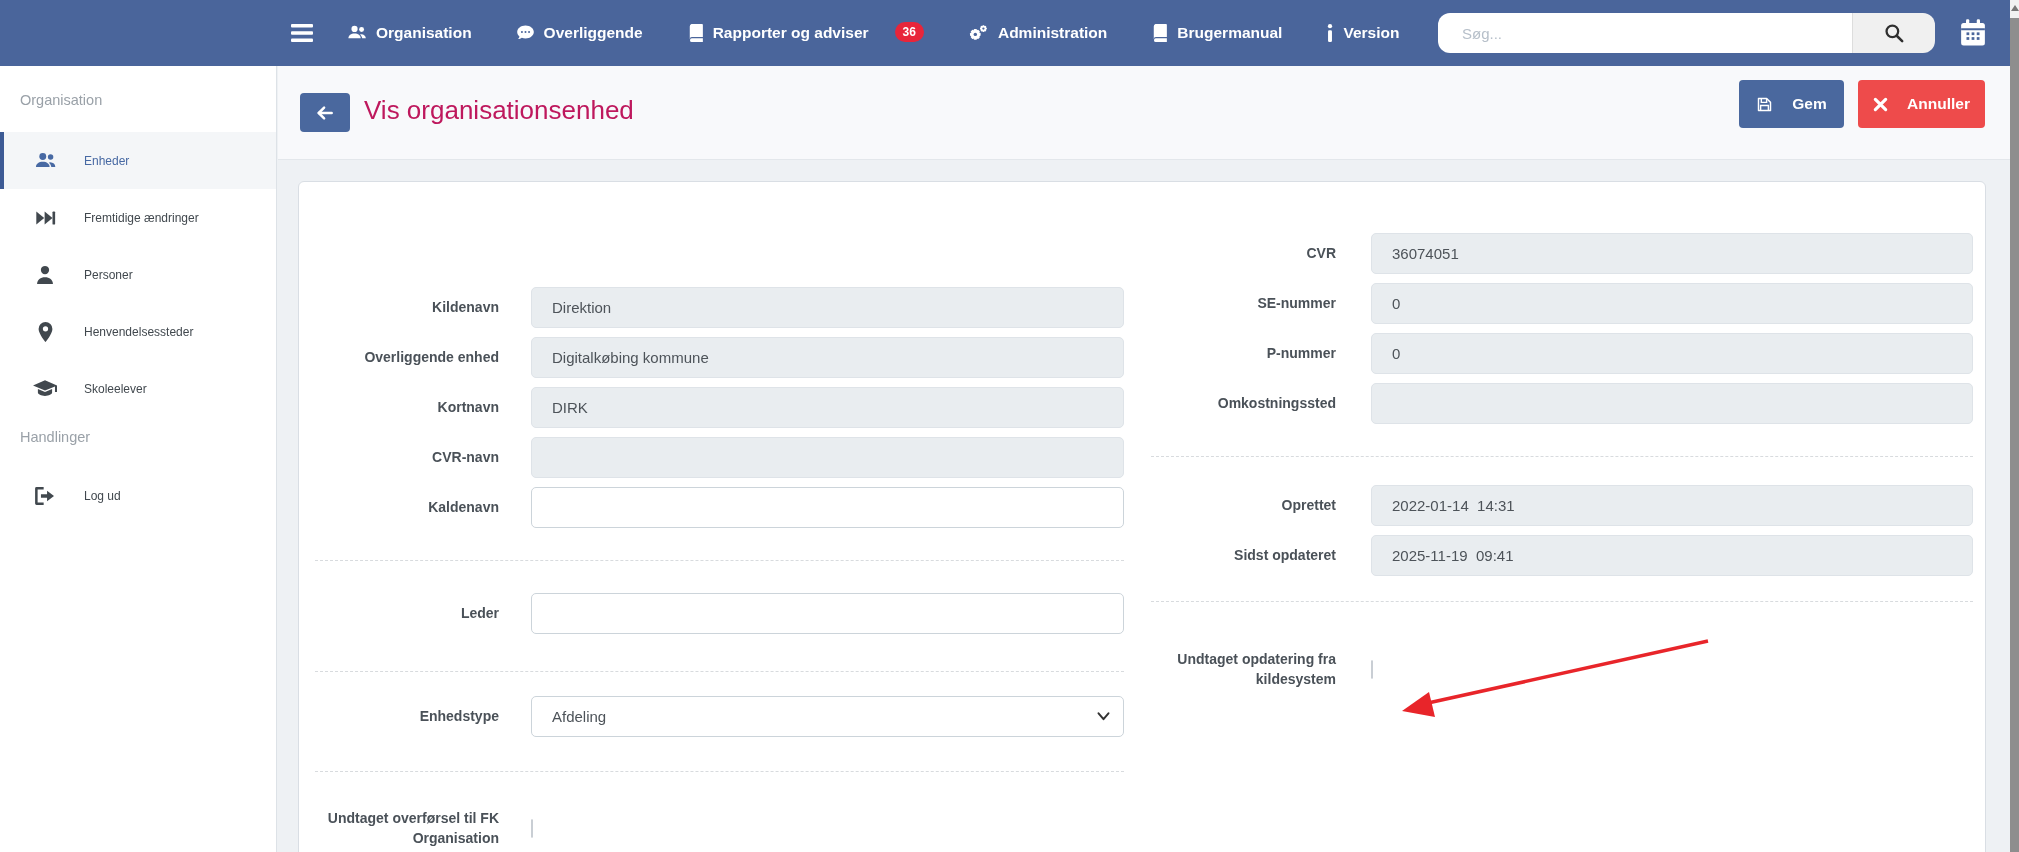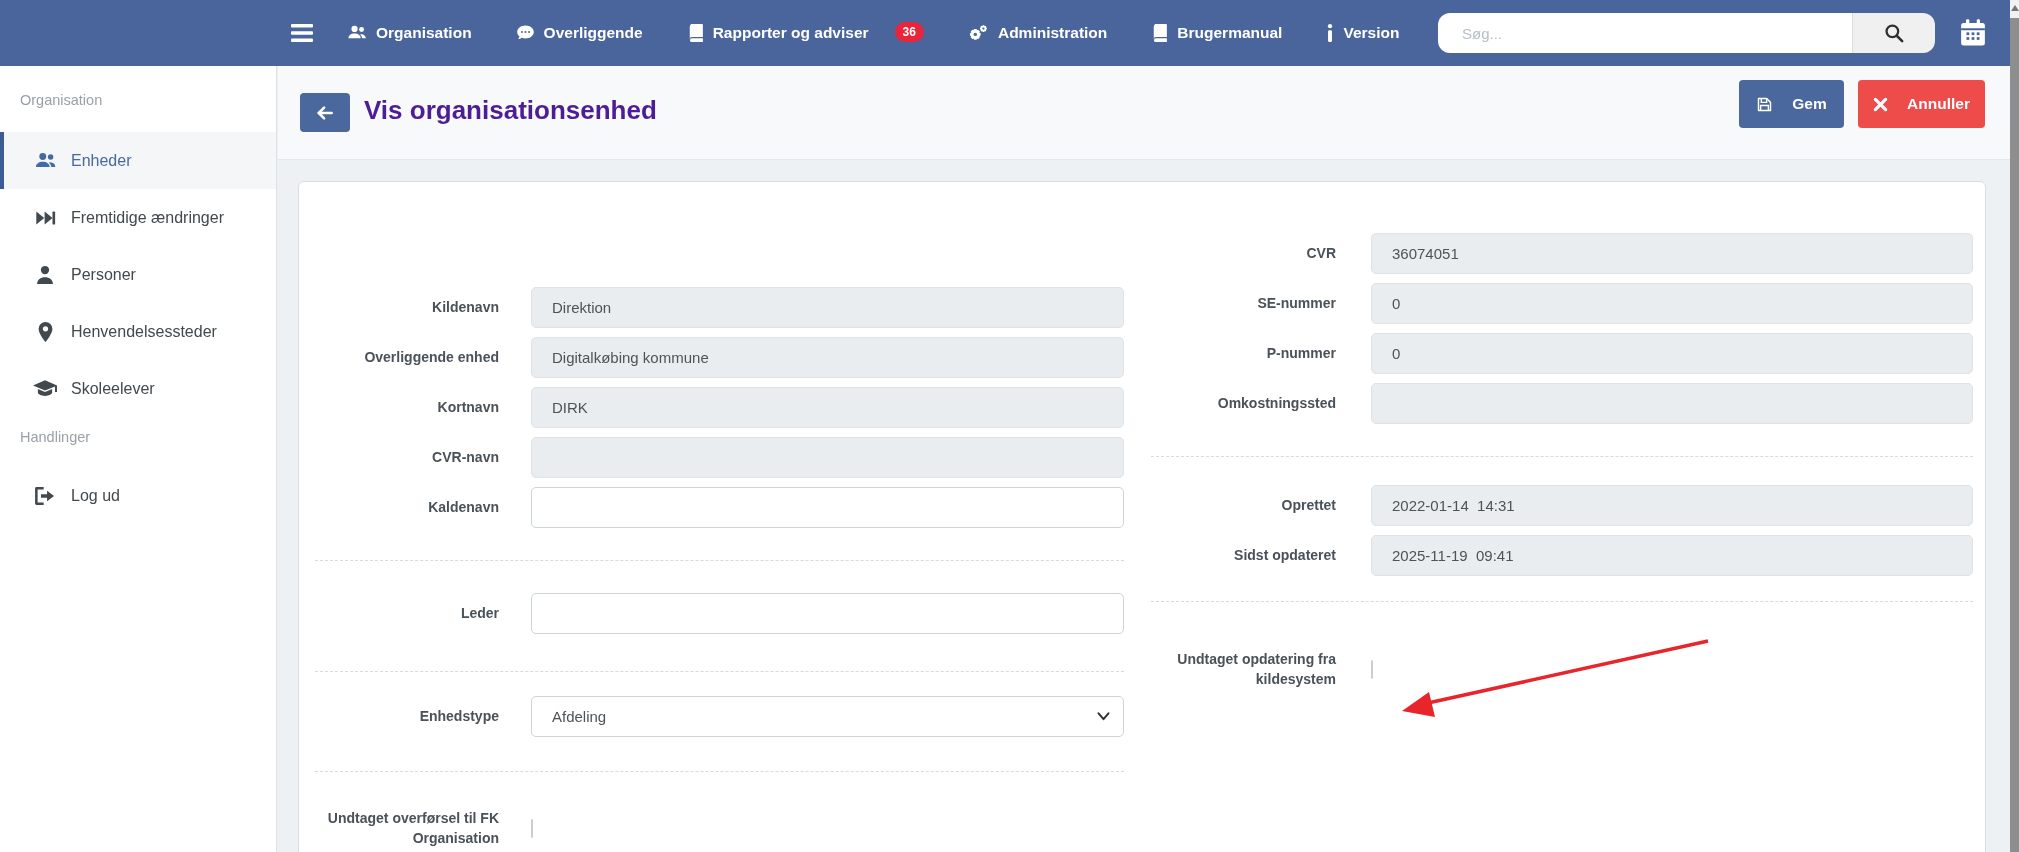--- a/index.html
+++ b/index.html
@@ -19,28 +19,28 @@
   .nav-search { position:absolute; left:1438px; top:13px; width:497px; height:40px; display:flex; border-radius:12px; overflow:hidden; }
   .nav-search input { flex:1; border:none; outline:none; padding:0 24px; font-size:15px; color:#555; font-family:inherit; background:#fff; }
   .nav-search input::placeholder { color:#b6bfc9; }
   .nav-search .search-btn { width:83px; background:#f0f0f0; border:none; border-left:1px solid #ddd; display:flex; align-items:center; justify-content:center; cursor:pointer; color:#2f2f2f; }
   .nav-cal { position:absolute; left:1958px; top:18px; color:#fff; cursor:pointer; }
 
   
   .sidebar { position:absolute; left:0; top:66px; width:277px; height:786px; background:#fff; border-right:1px solid #dde2e7; }
   .side-heading { margin:26px 0 20px 20px; height:20px; color:#9aa1a8; font-size:14.5px; }
   .side-heading.second { margin:12px 0 18px 20px; }
-  .side-item { height:57px; display:flex; align-items:center; gap:14px; padding-left:33px; color:#41484e; font-size:16px; cursor:pointer; }
+  .side-item { height:57px; display:flex; align-items:center; gap:27px; padding-left:33px; color:#41484e; font-size:12px; cursor:pointer; }
   .side-item .sicon { width:24px; display:flex; justify-content:center; }
   .side-item.active { background:#f4f6f8; border-left:4px solid #3d5b95; padding-left:29px; color:#4769a3; }
 
   
   .pageheader { position:absolute; left:278px; top:66px; width:1732px; height:94px; background:#f8f9fb; border-bottom:1px solid #e3e7eb; }
   .back-btn { position:absolute; left:22px; top:27px; width:50px; height:39px; background:#4a689e; border:none; border-radius:4px; color:#fff; display:flex; align-items:center; justify-content:center; cursor:pointer; }
-  .page-title { position:absolute; left:86px; top:29px; font-size:26px; color:#4c1d95; font-weight:bold; }
+  .page-title { position:absolute; left:86px; top:29px; font-size:26px; color:#be185d; font-weight:normal; }
   .hbtn { position:absolute; top:14px; height:48px; border:none; border-radius:4px; color:#fff; font-weight:bold; font-size:15.5px; font-family:inherit; display:flex; align-items:center; justify-content:center; gap:19px; cursor:pointer; }
   .btn-save { left:1461px; width:105px; background:#4a689e; }
   .btn-cancel { left:1580px; width:127px; background:#ee4b4b;text-align:right; }
 
   
   .card { position:absolute; left:298px; top:181px; width:1688px; height:700px; background:#fff; border:1px solid #d9dee4; border-radius:6px; }
   .col-left  { position:absolute; left:16px;  top:16px; width:809px;margin-top:38px; }
   .col-right { position:absolute; left:852px; top:0; width:822px; }
   .frow { display:flex; align-items:center; height:41px; margin-bottom:9px; }
   .frow.first { margin-top:51px; }

